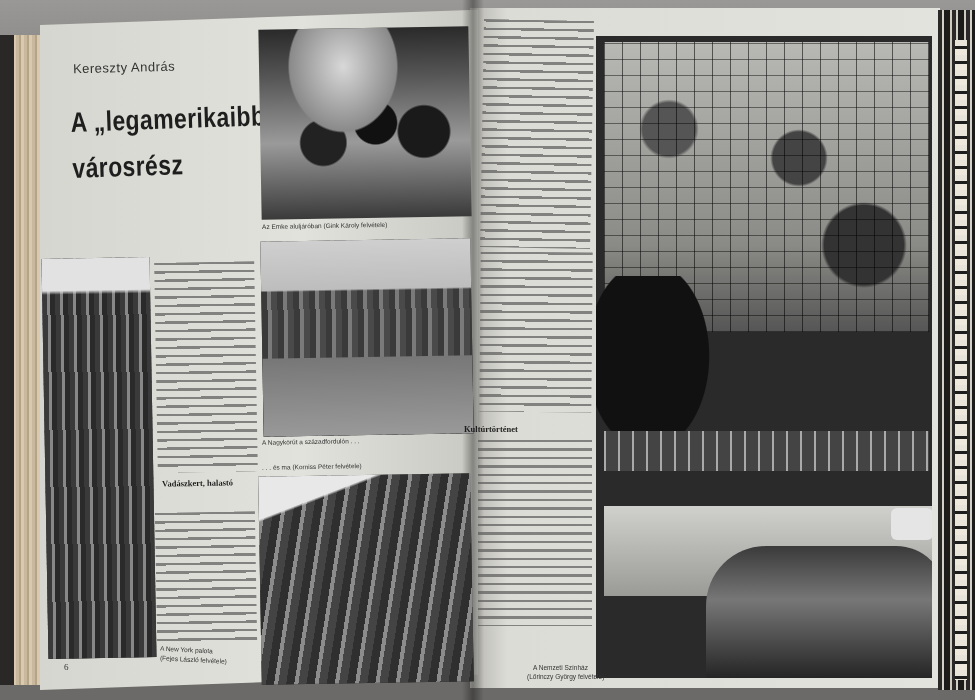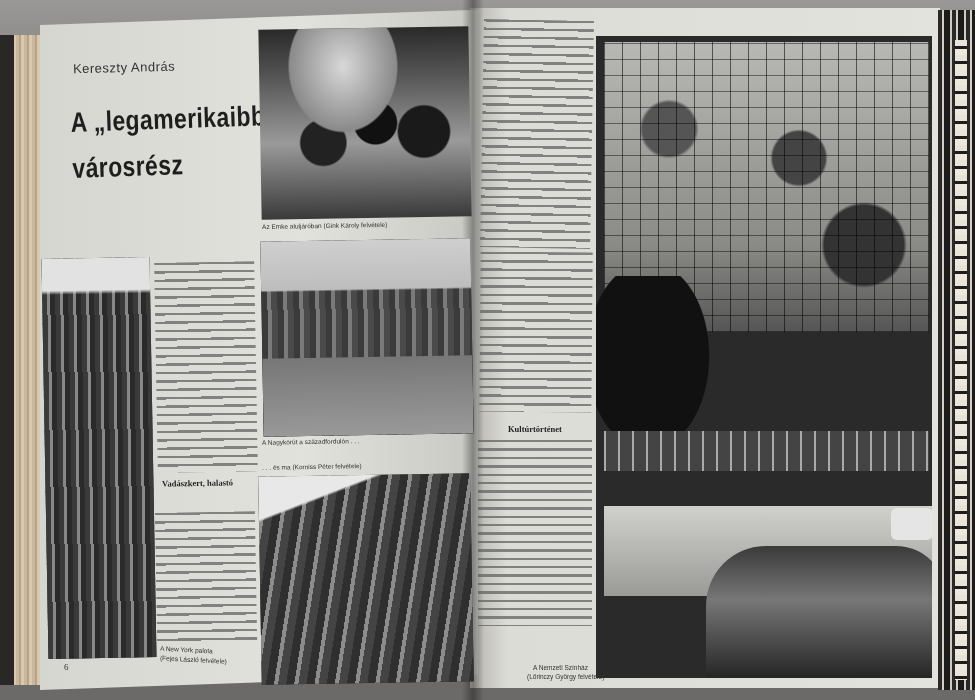--- a/index.html
+++ b/index.html
@@ -55,21 +55,21 @@
   .col{position:absolute;font-size:6.2px;line-height:8.4px;color:#3a3a3a;text-align:justify;}
   .col-left{left:156px;top:262px;width:100px;height:210px;transform:rotate(-1deg);}
   .col-left2{left:156px;top:512px;width:100px;height:130px;transform:rotate(-1deg);}
   .col-right1{left:482px;top:20px;width:110px;height:228px;transform:rotate(1deg);}
   .col-right2{left:480px;top:252px;width:112px;height:160px;transform:rotate(.5deg);}
   .col-right3{left:478px;top:440px;width:114px;height:186px;}
   .fill{background:repeating-linear-gradient(#5a5a5a 0 2.4px,transparent 2.4px 8.4px);opacity:.7;}
 
   .subhead{position:absolute;font-family:"Liberation Serif",serif;font-weight:bold;font-size:8.5px;color:#1f1f1f;}
   .sub-vadasz{left:162px;top:478px;transform:rotate(-1deg);}
-  .sub-kultur{left:508px;top:424px;}
+  .sub-kultur{left:464px;top:424px;}
 
   .caption{position:absolute;font-family:"Liberation Sans",sans-serif;font-size:6.5px;color:#333;white-space:nowrap;}
   .cap-crowd{left:262px;top:222px;transform:rotate(-1deg);}
   .cap-street1{left:262px;top:438px;transform:rotate(-1deg);}
   .cap-street2{left:262px;top:463px;transform:rotate(-1deg);}
   .cap-ny1{left:160px;top:646px;transform:rotate(3deg);}
   .cap-ny2{left:160px;top:656px;transform:rotate(3deg);}
   .cap-nt1{left:533px;top:664px;}
   .cap-nt2{left:527px;top:673px;}
 

